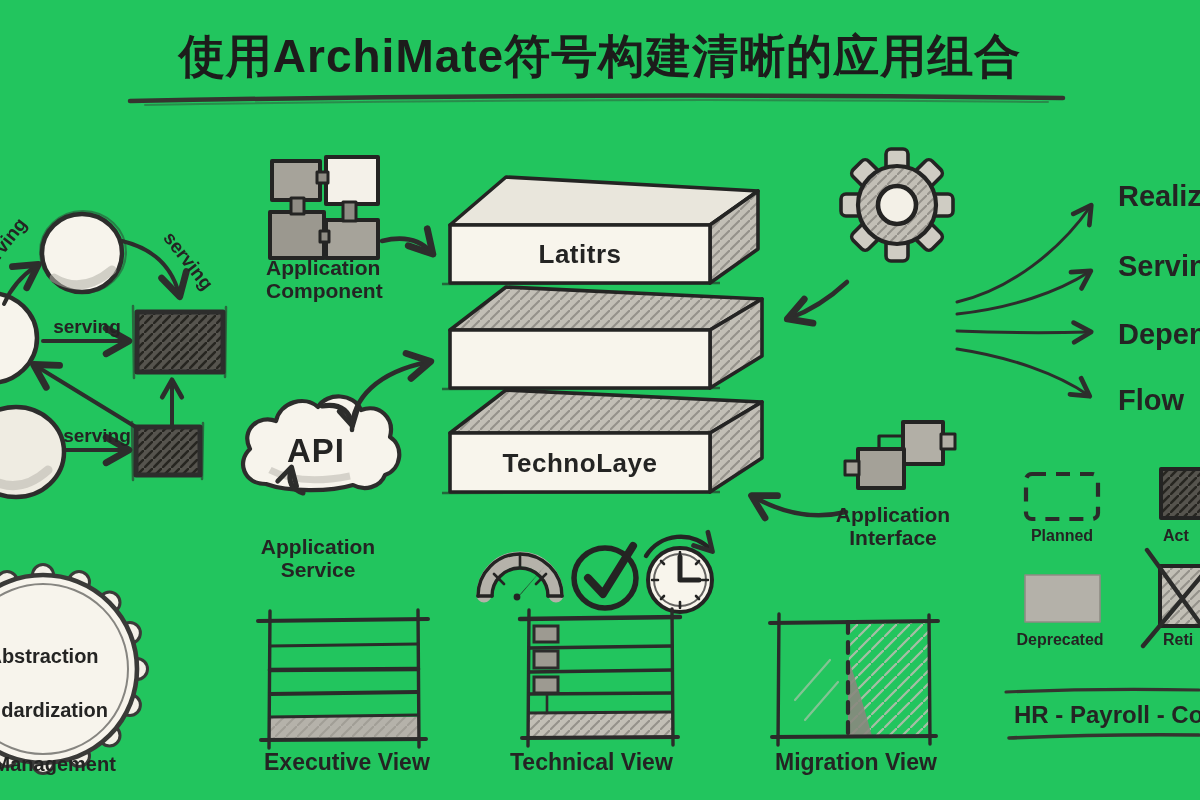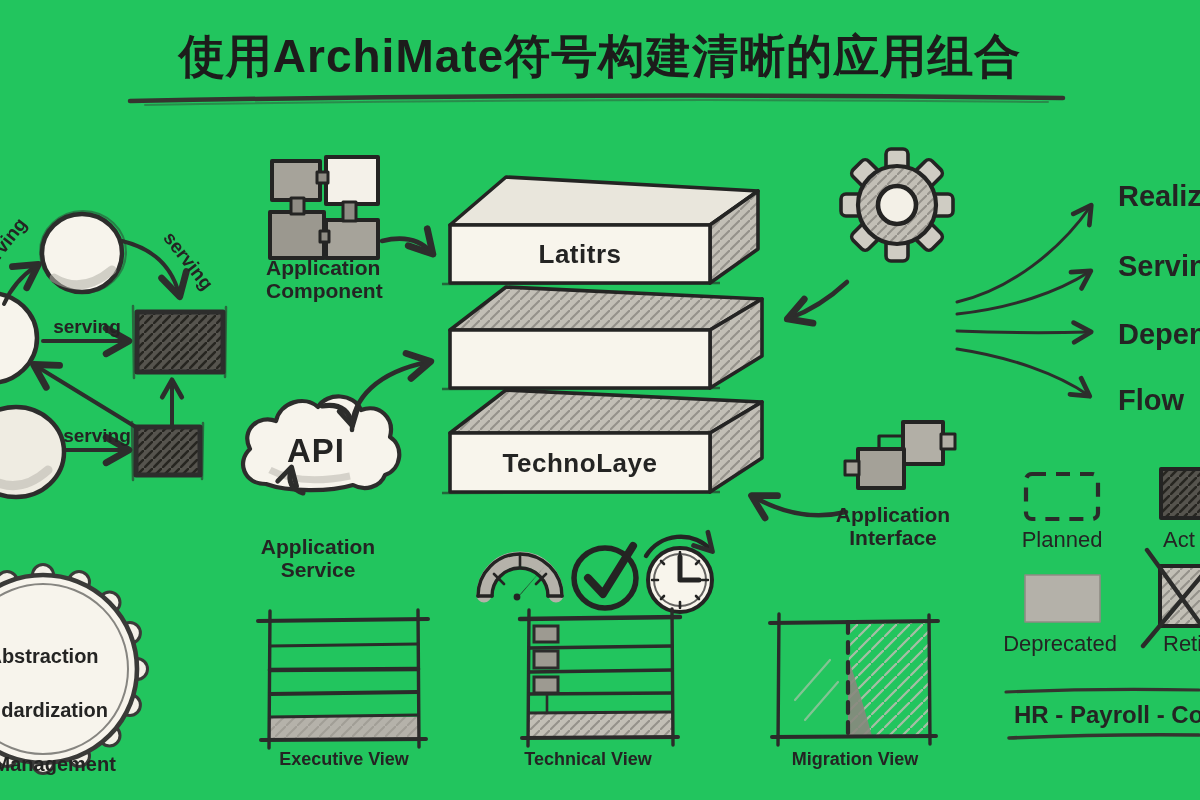--- a/index.html
+++ b/index.html
@@ -12,22 +12,22 @@
   svg.art{position:absolute; inset:0;}
   .lbl{position:absolute; color:#242423; white-space:pre-line;}
   .title{
     left:0; right:0; top:26px; text-align:center;
     font-size:46px; font-weight:700; letter-spacing:1px; color:#1c1c1b;
   }
   .serv{font-size:19px; font-weight:700; text-align:center;}
   .sym-lbl{font-size:21px; font-weight:600; line-height:23px;}
   .layer-lbl{font-size:26px; font-weight:600; text-align:center; letter-spacing:.5px;}
   .rel-lbl{font-size:29px; font-weight:600; white-space:nowrap; line-height:32px;}
-  .view-lbl{font-size:18px; font-weight:600; text-align:center; white-space:nowrap;}
-  .leg-lbl{font-size:22px; font-weight:400;}
+  .view-lbl{font-size:23px; font-weight:600; text-align:center; white-space:nowrap;}
+  .leg-lbl{font-size:16px; font-weight:700;}
   .api{font-size:33px; font-weight:600; letter-spacing:1px; text-align:center;}
   .banner-lbl{font-size:24px; font-weight:600; white-space:nowrap;}
   .badge-txt{
     text-align:center; font-size:20px; font-weight:600; line-height:27px;
   }
 </style>
 </head>
 <body>
 
 <div class="canvas">

